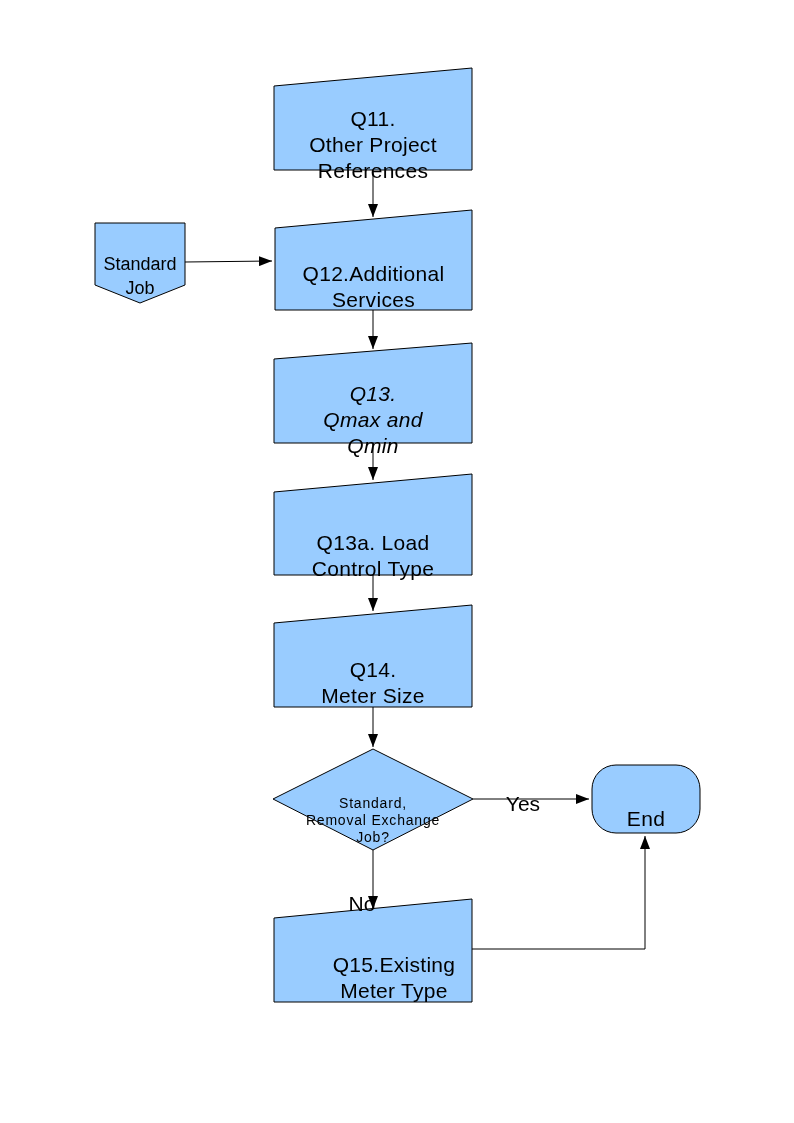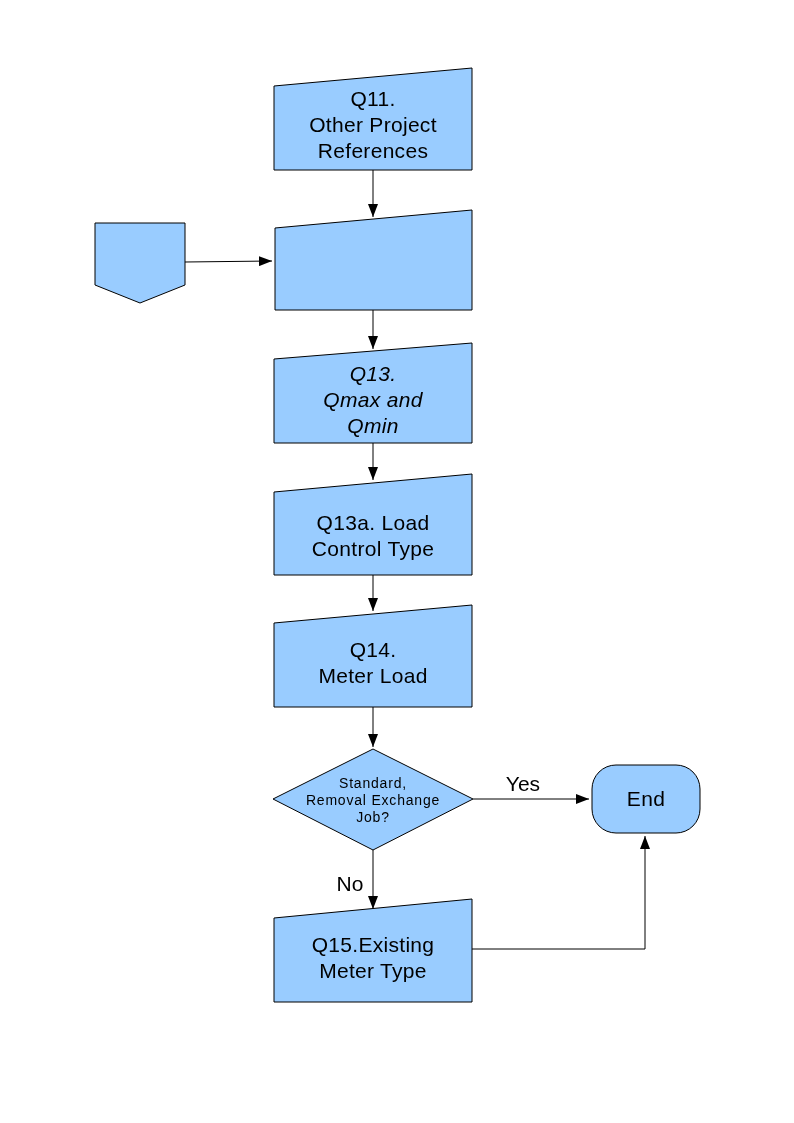--- a/index.html
+++ b/index.html
@@ -31,20 +31,21 @@
     fill: none;
   }
   .label {
     position: absolute;
     display: flex;
     align-items: center;
     justify-content: center;
     text-align: center;
     white-space: pre-line;
     color: #000000;
+    margin-top: 20px;
   }
   .node-label {
     font-size: 21px;
     line-height: 26px;
     letter-spacing: 0.3px;
   }
   .connector-label {
     font-size: 18px;
     line-height: 24px;
   }
@@ -88,38 +89,42 @@
     <polygon class="node" points="274,623 472,605 472,707 274,707" fill="#99ccff"></polygon>
     <polygon class="node" points="373,749 473,799 373,850 273,799" fill="#99ccff"></polygon>
     <rect class="node" x="592" y="765" width="108" height="68" rx="24" ry="24" fill="#99ccff"></rect>
     <polygon class="node" points="274,918 472,899 472,1002 274,1002" fill="#99ccff"></polygon>
   </svg>
 
   <div class="label node-label" style="left:274px; top:80px; width:198px; height:90px;">Q11.
 Other Project
 References</div>
 
+  <div class="label connector-label" style="left:95px; top:227px; width:90px; height:58px;">Standard
+Job</div>
 
+  <div class="label node-label" style="left:275px; top:224px; width:197px; height:86px;">Q12.Additional
+Services</div>
 
   <div class="label node-label" style="left:274px; top:357px; width:198px; height:86px;font-style:italic;">Q13.
 Qmax and
 Qmin</div>
 
   <div class="label node-label" style="left:274px; top:492px; width:198px; height:87px;">Q13a. Load
 Control Type</div>
 
   <div class="label node-label" style="left:274px; top:619px; width:198px; height:88px;">Q14.
-Meter Load</div>
+Meter Size</div>
 
   <div class="label node-label" style="left:592px; top:765px; width:108px; height:68px;">End</div>
 
   <div class="label decision-label" style="left:288px; top:772px; width:170px; height:56px;">Standard,
 Removal Exchange
 Job?</div>
 
-  <div class="label node-label" style="left:274px; top:913px; width:198px; height:89px;">Q15.Existing
+  <div class="label node-label" style="left:274px; top:913px; width:198px; height:89px;padding-left:21px;">Q15.Existing
 Meter Type</div>
 
   <div class="label edge-label" style="left:496px; top:770px; width:54px; height:28px;text-align:right;">Yes</div>
 
-  <div class="label edge-label" style="left:324px; top:870px; width:52px; height:28px;">No</div>
+  <div class="label edge-label" style="left:336px; top:870px; width:52px; height:28px;">No</div>
 
 </div>
 
 </body></html>

